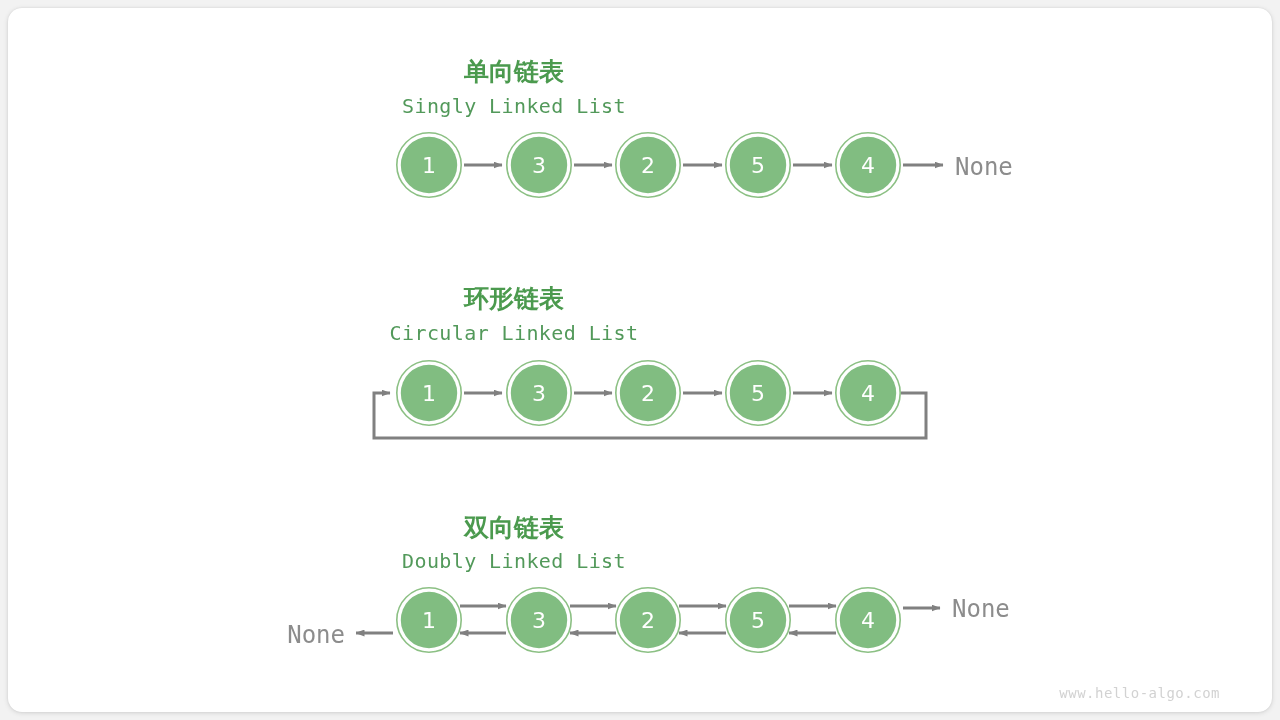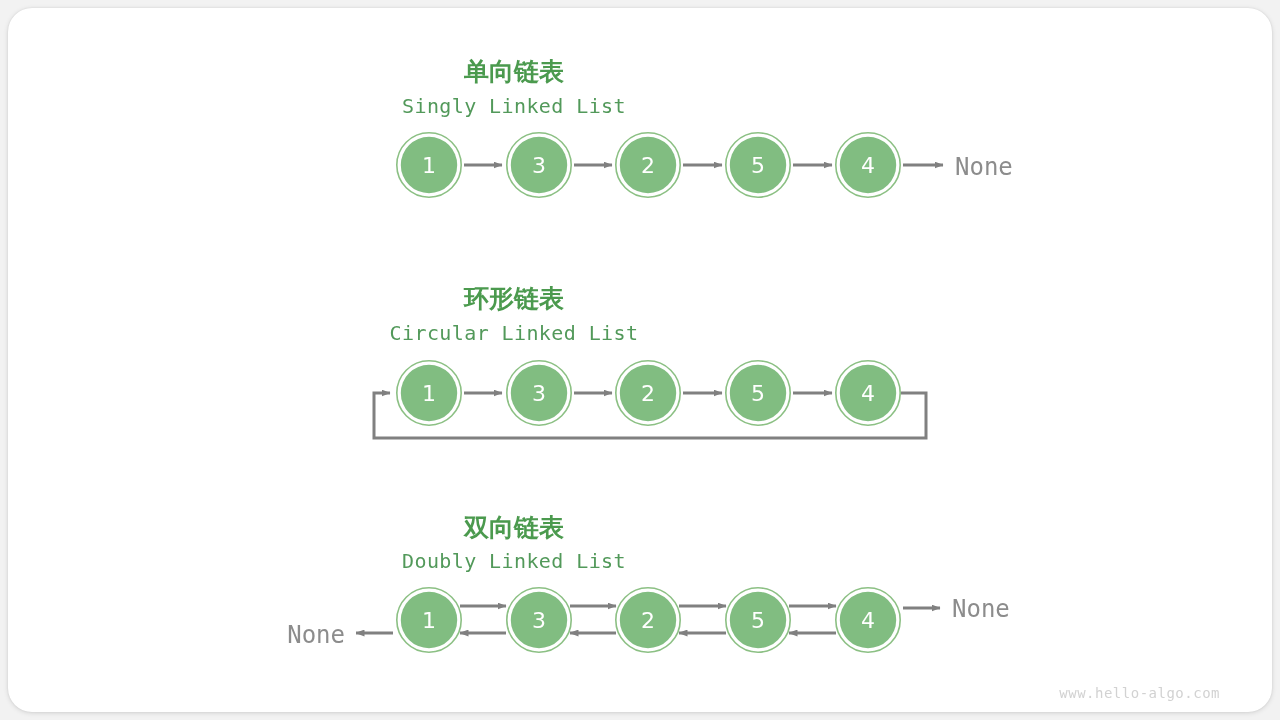--- a/index.html
+++ b/index.html
@@ -20,21 +20,21 @@
     height: 720px;
     background: #f2f2f2;
   }
   #card {
     position: absolute;
     left: 8px;
     top: 8px;
     width: 1264px;
     height: 704px;
     background: #ffffff;
-    border-radius: 24px;
+    border-radius: 14px;
     box-shadow: 0 1px 5px rgba(0,0,0,0.13), 0 0 2px rgba(0,0,0,0.08);
     overflow: hidden;
   }
   #stage {
     position: absolute;
     left: 0;
     top: 0;
     width: 1280px;
     height: 720px;
   }

